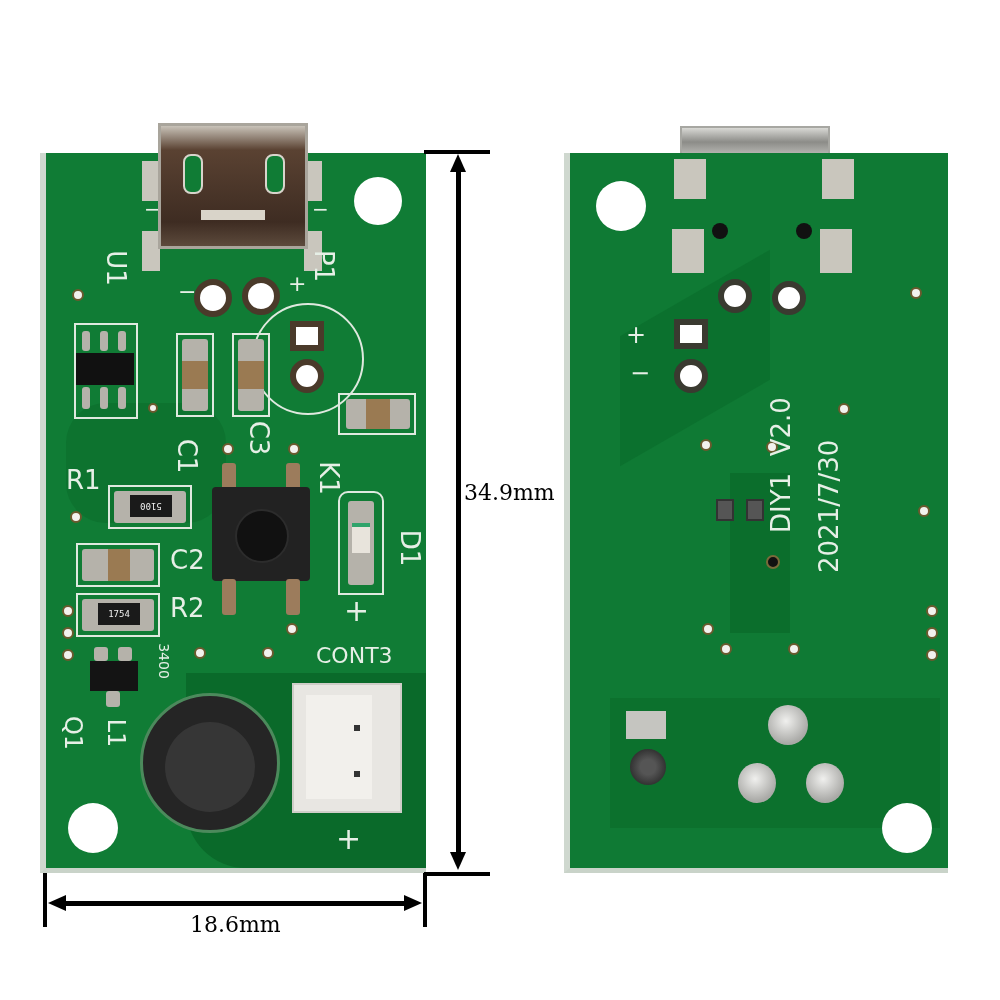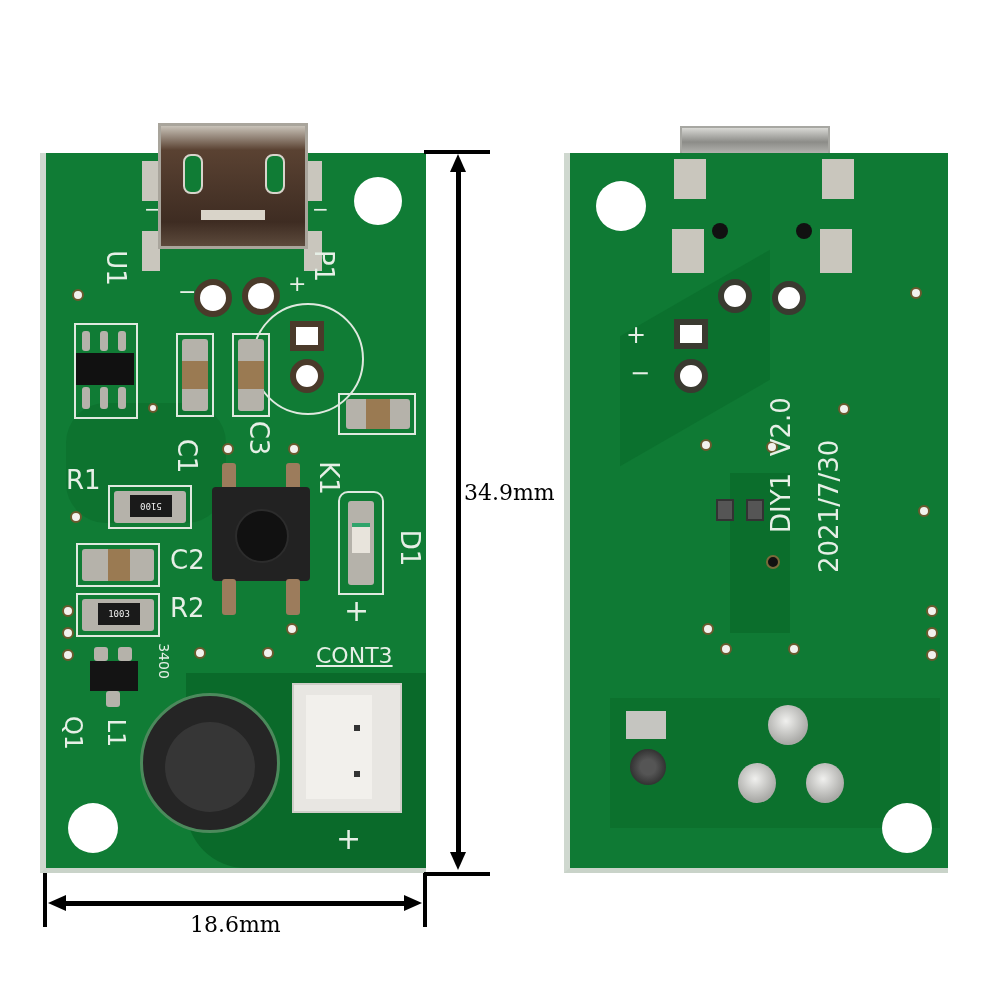--- a/index.html
+++ b/index.html
@@ -91,21 +91,21 @@
   <div class="smd" style="left:68px;top:338px;width:72px;height:32px;"></div>
   <div class="res-body" style="left:84px;top:342px;width:42px;height:22px;line-height:22px;transform:rotate(180deg);">5100</div>
 
   <div class="outline" style="left:30px;top:390px;width:84px;height:44px;"></div>
   <div class="smd" style="left:36px;top:396px;width:72px;height:32px;"></div>
   <div class="cap-body" style="left:62px;top:396px;width:22px;height:32px;"></div>
   <div class="silk" style="left:124px;top:392px;font-size:26px;">C2</div>
 
   <div class="outline" style="left:30px;top:440px;width:84px;height:44px;"></div>
   <div class="smd" style="left:36px;top:446px;width:72px;height:32px;"></div>
-  <div class="res-body" style="left:52px;top:450px;width:42px;height:22px;line-height:22px;">1003</div>
+  <div class="res-body" style="left:52px;top:450px;width:42px;height:22px;line-height:22px;">1754</div>
   <div class="silk" style="left:124px;top:440px;font-size:26px;">R2</div>
 
   <div class="via" style="left:176px;top:290px;width:12px;height:12px;"></div>
   <div class="via" style="left:242px;top:290px;width:12px;height:12px;"></div>
   <div class="smd" style="left:176px;top:310px;width:14px;height:28px;background:#9c7c5c;"></div>
   <div class="smd" style="left:240px;top:310px;width:14px;height:28px;background:#9c7c5c;"></div>
   <div class="abs" style="left:166px;top:334px;width:98px;height:94px;background:#222;border-radius:4px;">
     <div class="abs" style="left:23px;top:22px;width:50px;height:50px;border-radius:50%;background:#111;border:2px solid #2c2c2c;"></div>
   </div>
   <div class="smd" style="left:176px;top:426px;width:14px;height:36px;background:#9c7c5c;"></div>
@@ -118,21 +118,21 @@
   <div class="abs" style="left:306px;top:370px;width:18px;height:26px;background:#e8e4dc;border-top:4px solid #2fa46b;"></div>
   <div class="silk" style="left:346px;top:380px;font-size:26px;transform:rotate(90deg);">D1</div>
   <div class="silk" style="left:298px;top:440px;font-size:30px;">+</div>
 
   <div class="via" style="left:16px;top:452px;width:12px;height:12px;"></div>
   <div class="via" style="left:16px;top:474px;width:12px;height:12px;"></div>
   <div class="via" style="left:16px;top:496px;width:12px;height:12px;"></div>
   <div class="via" style="left:148px;top:494px;width:12px;height:12px;"></div>
   <div class="via" style="left:216px;top:494px;width:12px;height:12px;"></div>
 
-  <div class="silk" style="left:270px;top:490px;font-size:22px;text-decoration:underline;">CONT3</div>
+  <div class="silk" style="left:270px;top:490px;font-size:22px;">CONT3</div>
 
   <div class="smd" style="left:48px;top:494px;width:14px;height:14px;"></div>
   <div class="smd" style="left:72px;top:494px;width:14px;height:14px;"></div>
   <div class="abs" style="left:44px;top:508px;width:48px;height:30px;background:#141414;"></div>
   <div class="smd" style="left:60px;top:538px;width:14px;height:16px;"></div>
   <div class="silk" style="left:100px;top:500px;font-size:14px;transform:rotate(90deg);">3400</div>
   <div class="silk" style="left:10px;top:566px;font-size:24px;transform:rotate(90deg);">Q1</div>
   <div class="silk" style="left:56px;top:566px;font-size:24px;transform:rotate(90deg);">L1</div>
 
   <div class="abs" style="left:94px;top:540px;width:140px;height:140px;border-radius:50%;background:#252525;border:3px solid #4c8a5c;box-sizing:border-box;">

